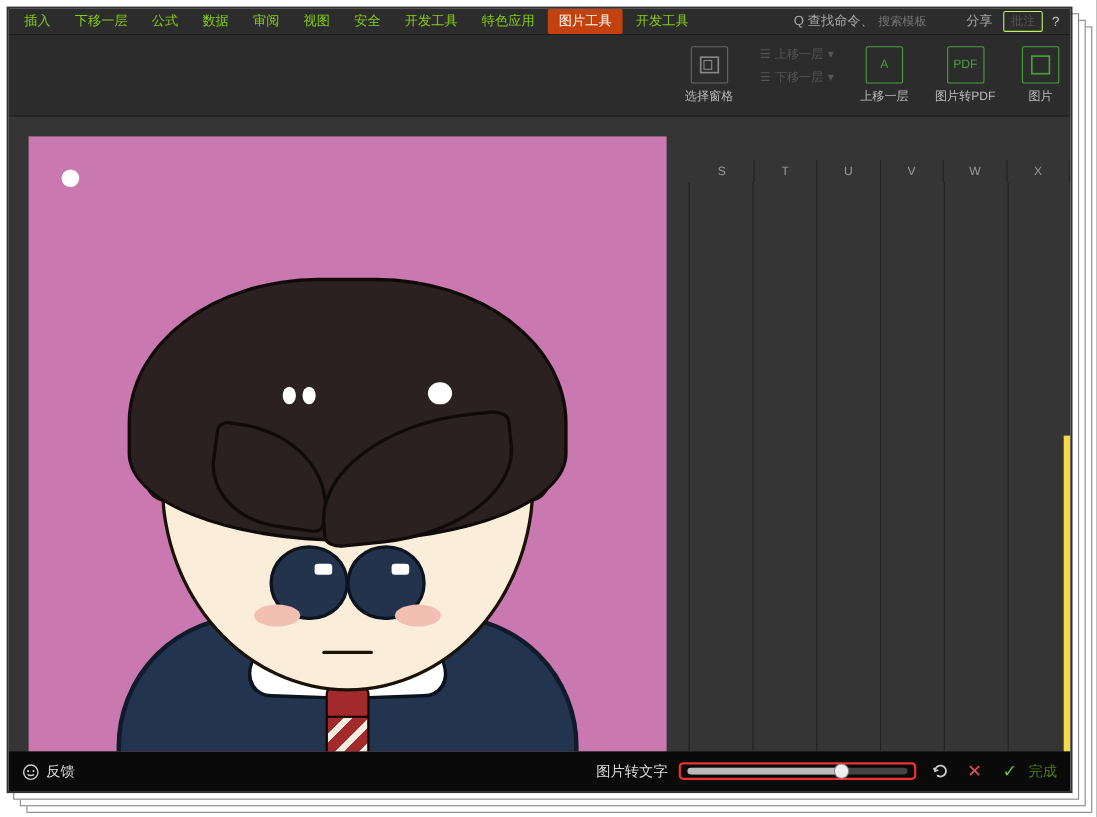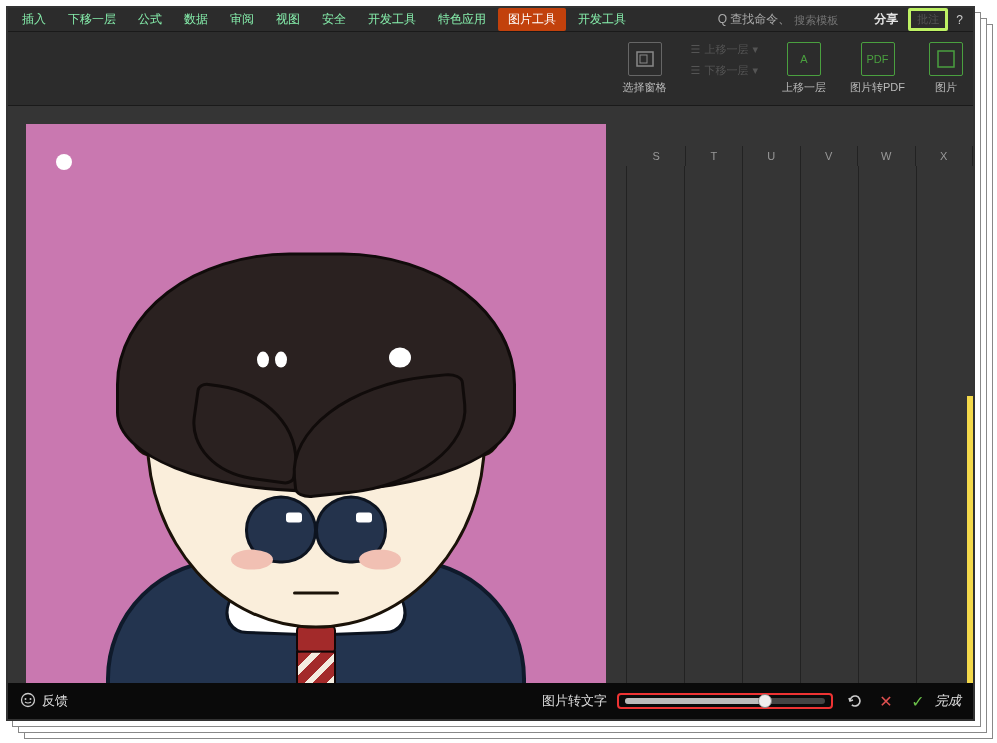--- a/index.html
+++ b/index.html
@@ -10,27 +10,27 @@
   .sheet { position:absolute; background:#fff; border:1px solid #888; }
   .sheet.s1 { left:24px; top:24px; right:4px;  bottom:4px;  }
   .sheet.s2 { left:18px; top:18px; right:10px; bottom:10px; }
   .sheet.s3 { left:12px; top:12px; right:16px; bottom:16px; }
   .sheet.s4 { left:6px;  top:6px;  right:22px; bottom:22px; border:2px solid #333; overflow:hidden; }
 
   .app { width:100%; height:100%; background:#2c2c2c; color:#ccc; font-size:12px; display:flex; flex-direction:column; }
 
   
   .ribbon-menu { height:24px; background:#2c2c2c; border-bottom:1px solid #1a1a1a; display:flex; align-items:center; padding:0 4px; gap:2px; overflow:hidden; }
-  .ribbon-menu .mitem { padding:3px 10px; color:#86efac; white-space:nowrap; cursor:pointer; }
+  .ribbon-menu .mitem { padding:3px 10px; color:#84cc16; white-space:nowrap; cursor:pointer; }
   .ribbon-menu .mitem.active { background:#c2410c; color:#fff; border-radius:2px; }
   .ribbon-menu .spacer { flex:1; }
   .ribbon-menu .search-group { display:flex; align-items:center; gap:4px; color:#aaa;justify-content:flex-end; }
   .ribbon-menu .search-group input { background:transparent; border:none; color:#aaa; width:70px; outline:none; font-size:11px; }
-  .ribbon-menu .share { padding:3px 8px; color:#e5e5e5; cursor:pointer;font-weight:bold; }
-  .ribbon-menu .disabled-box { border:3px solid #bef264; padding:1px 6px; color:#555; font-size:11px; border-radius:2px; }
+  .ribbon-menu .share { padding:3px 8px; color:#a3a3a3; cursor:pointer; }
+  .ribbon-menu .disabled-box { border:1px solid #bef264; padding:1px 6px; color:#555; font-size:11px; border-radius:2px; }
   .ribbon-menu .q { color:#ccc; padding:0 6px; cursor:pointer; }
 
   
   .toolbar { height:74px; background:#2c2c2c; border-bottom:1px solid #1a1a1a; display:flex; align-items:center; padding:0 10px; gap:24px; overflow:hidden; }
   .tool-group { display:flex; flex-direction:column; align-items:center; gap:4px; color:#bbb; cursor:pointer; }
   .tool-group .icon-box { width:34px; height:34px; border:1px solid #4aa03f; display:flex; align-items:center; justify-content:center; color:#4aa03f; font-size:11px; border-radius:2px; }
   .tool-group.plain .icon-box { border-color:#666; color:#888; }
   .tool-group .lbl { font-size:11px; white-space:nowrap; }
   .tool-subcol { display:flex; flex-direction:column; gap:6px; font-size:11px; }
   .tool-subcol .row { display:flex; align-items:center; gap:4px; color:#555; }
@@ -78,30 +78,30 @@
   .hair .shine1::after { content:""; position:absolute; left:18px; width:12px; height:16px; background:#fff; border-radius:50%; }
   .hair .shine2 { top:92px; left:270px; width:22px; height:20px; }
 
   .corner-dot { position:absolute; left:30px; top:30px; width:16px; height:16px; background:#fff; border-radius:50%; }
 
   
   .yellow-edge { position:absolute; right:0; top:290px; width:6px; height:300px; background:#f4d94a; }
 
   
   .bottom { height:36px; background:#0a0a0a; display:flex; align-items:center; padding:0 12px; color:#ddd; font-size:13px; gap:10px; }
-  .bottom .feedback { display:flex; align-items:flex-start; gap:6px; cursor:pointer; }
+  .bottom .feedback { display:flex; align-items:flex-end; gap:6px; cursor:pointer; }
   .bottom .spacer { flex:1; }
   .slider-wrap { display:flex; align-items:center; gap:6px; padding:3px 6px; border:2px solid #e33; border-radius:4px; }
   .slider { position:relative; width:200px; height:6px; background:#444; border-radius:3px; cursor:pointer; }
   .slider .fill { position:absolute; left:0; top:0; bottom:0; width:70%; background:#bbb; border-radius:3px; }
   .slider .knob { position:absolute; top:50%; left:70%; transform:translate(-50%,-50%); width:14px; height:14px; background:#eee; border-radius:50%; border:1px solid #888; }
   .iconbtn { width:22px; height:22px; display:flex; align-items:center; justify-content:center; cursor:pointer; color:#ccc; }
   .iconbtn.red { color:#e05050; font-size:16px; }
   .iconbtn.green { color:#6cc24a; font-size:16px; }
-  .done-label { color:#e5e5e5; margin-left:-4px;font-style:italic; }
+  .done-label { color:#4d7c0f; margin-left:-4px; }
 
   svg { display:block; }
 </style>
 </head>
 <body>
 
 <div class="paper-stack">
   <div class="sheet s1"></div>
   <div class="sheet s2"></div>
   <div class="sheet s3"></div>

